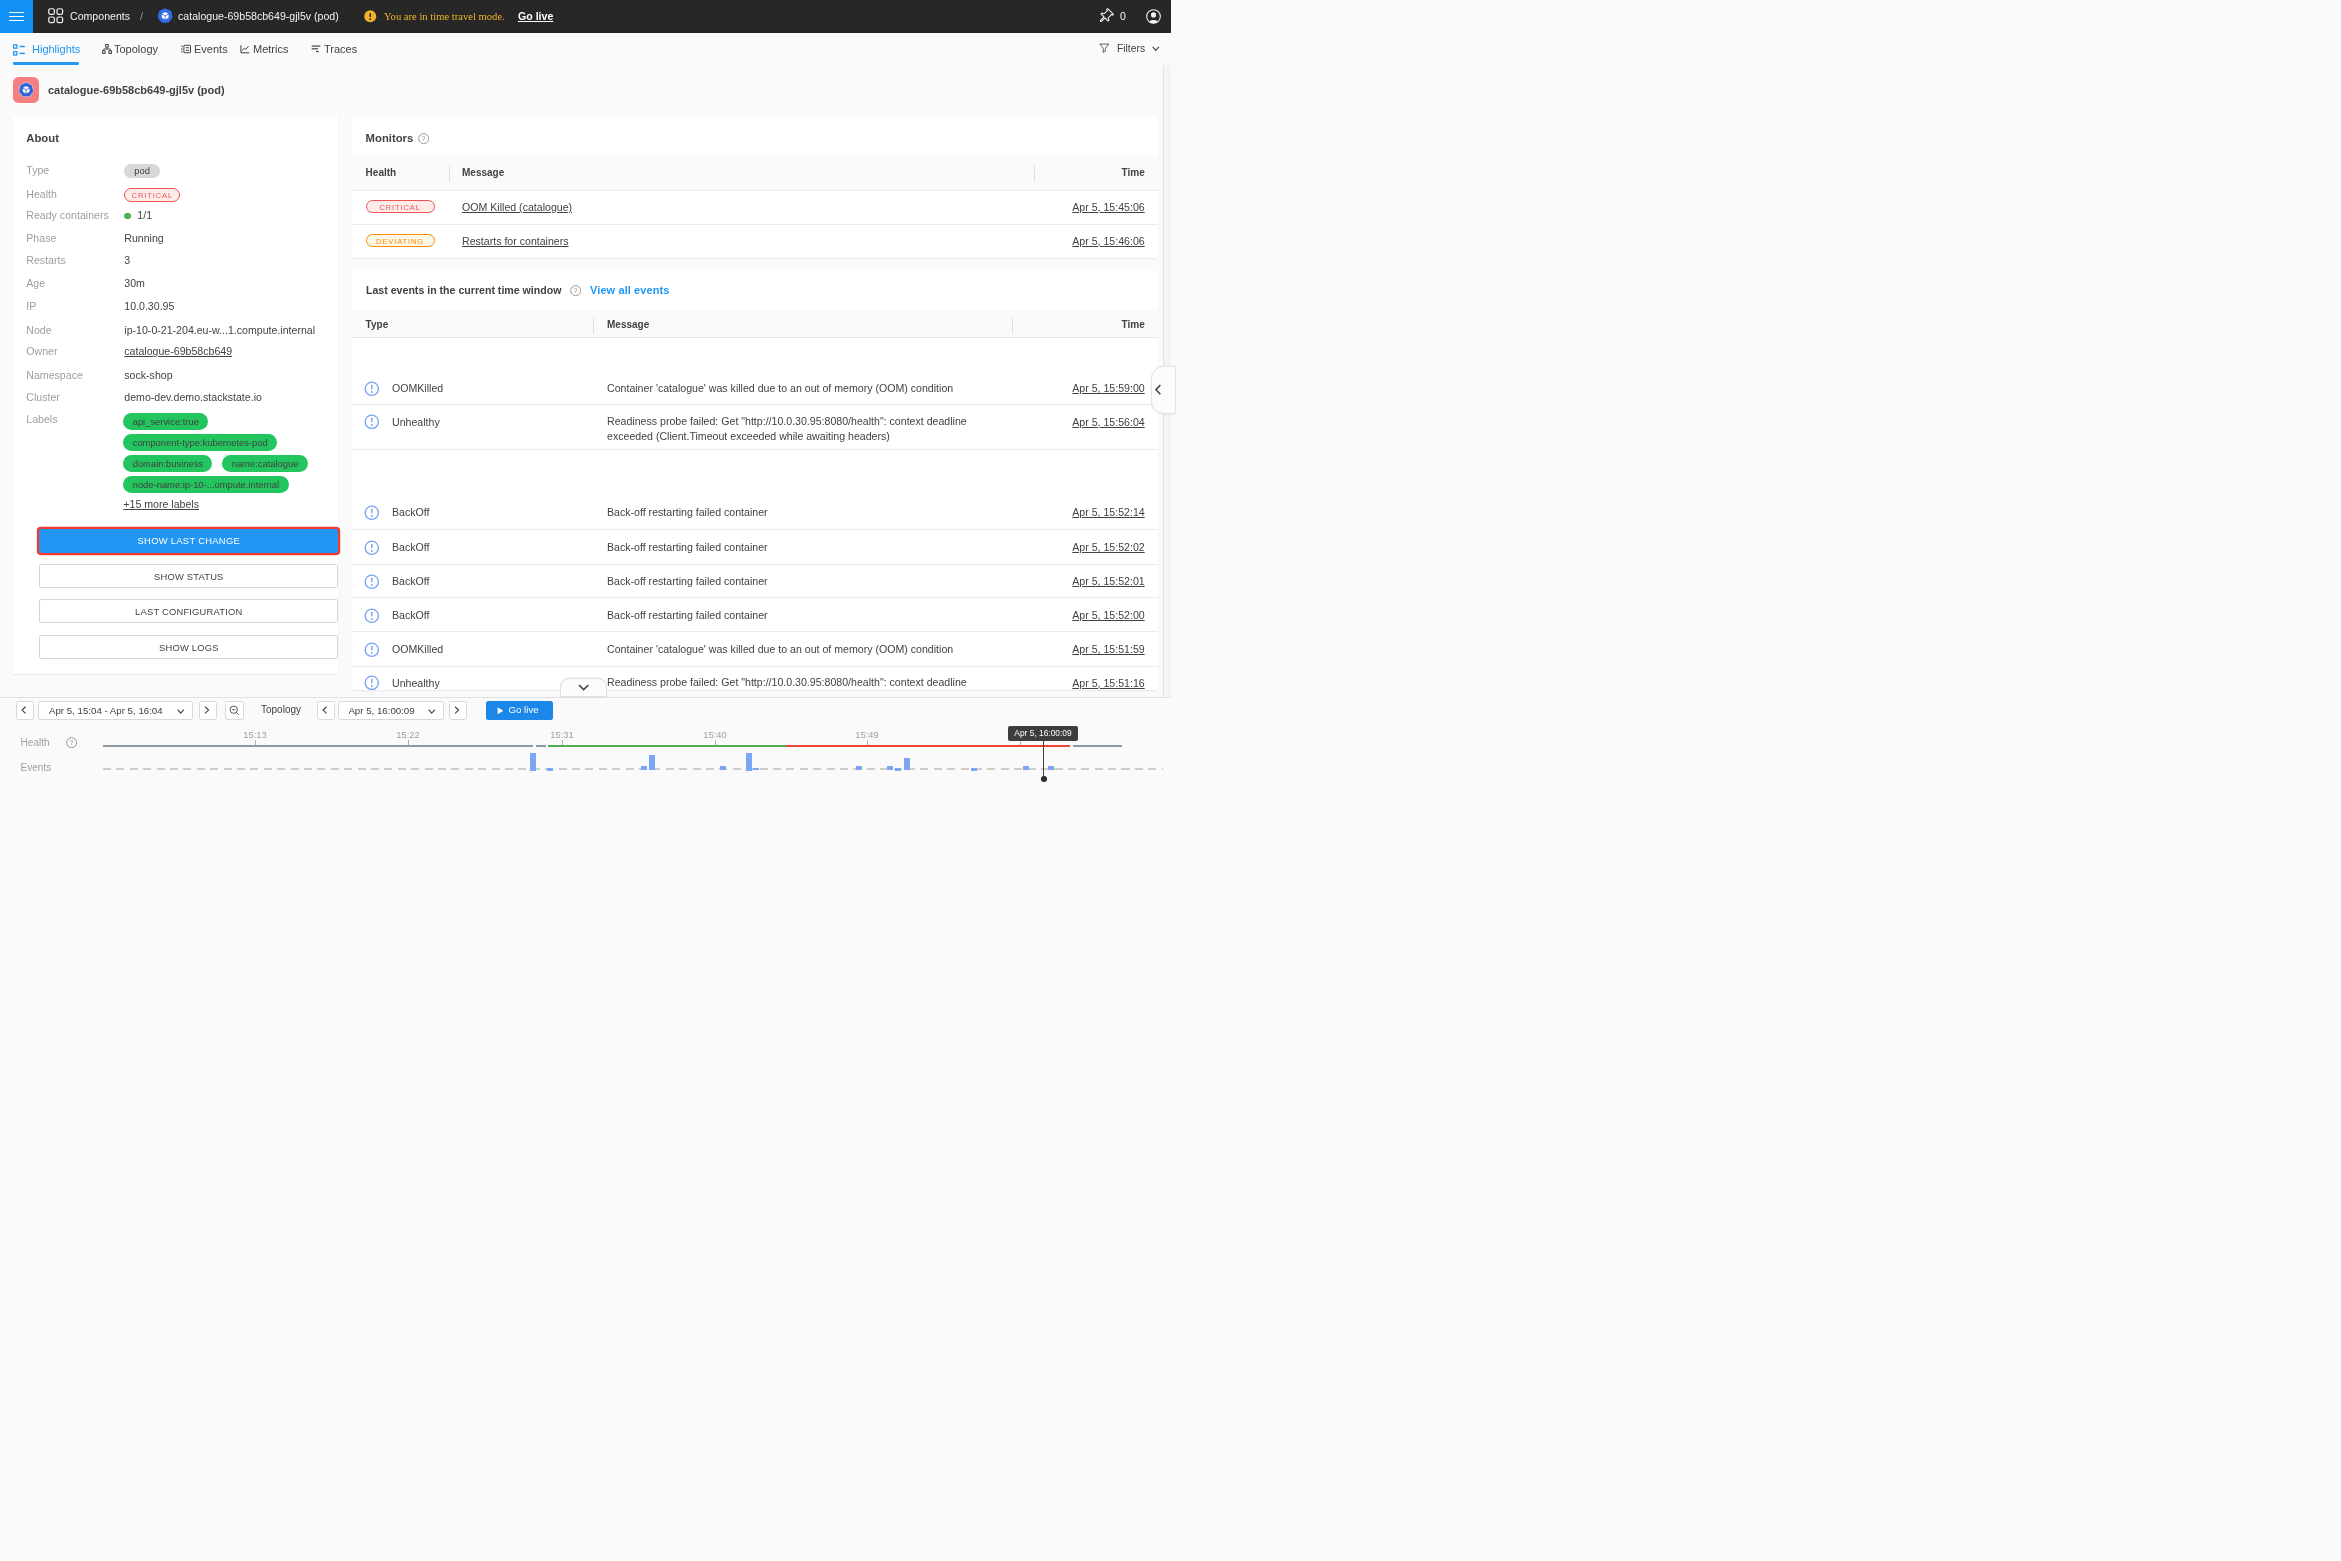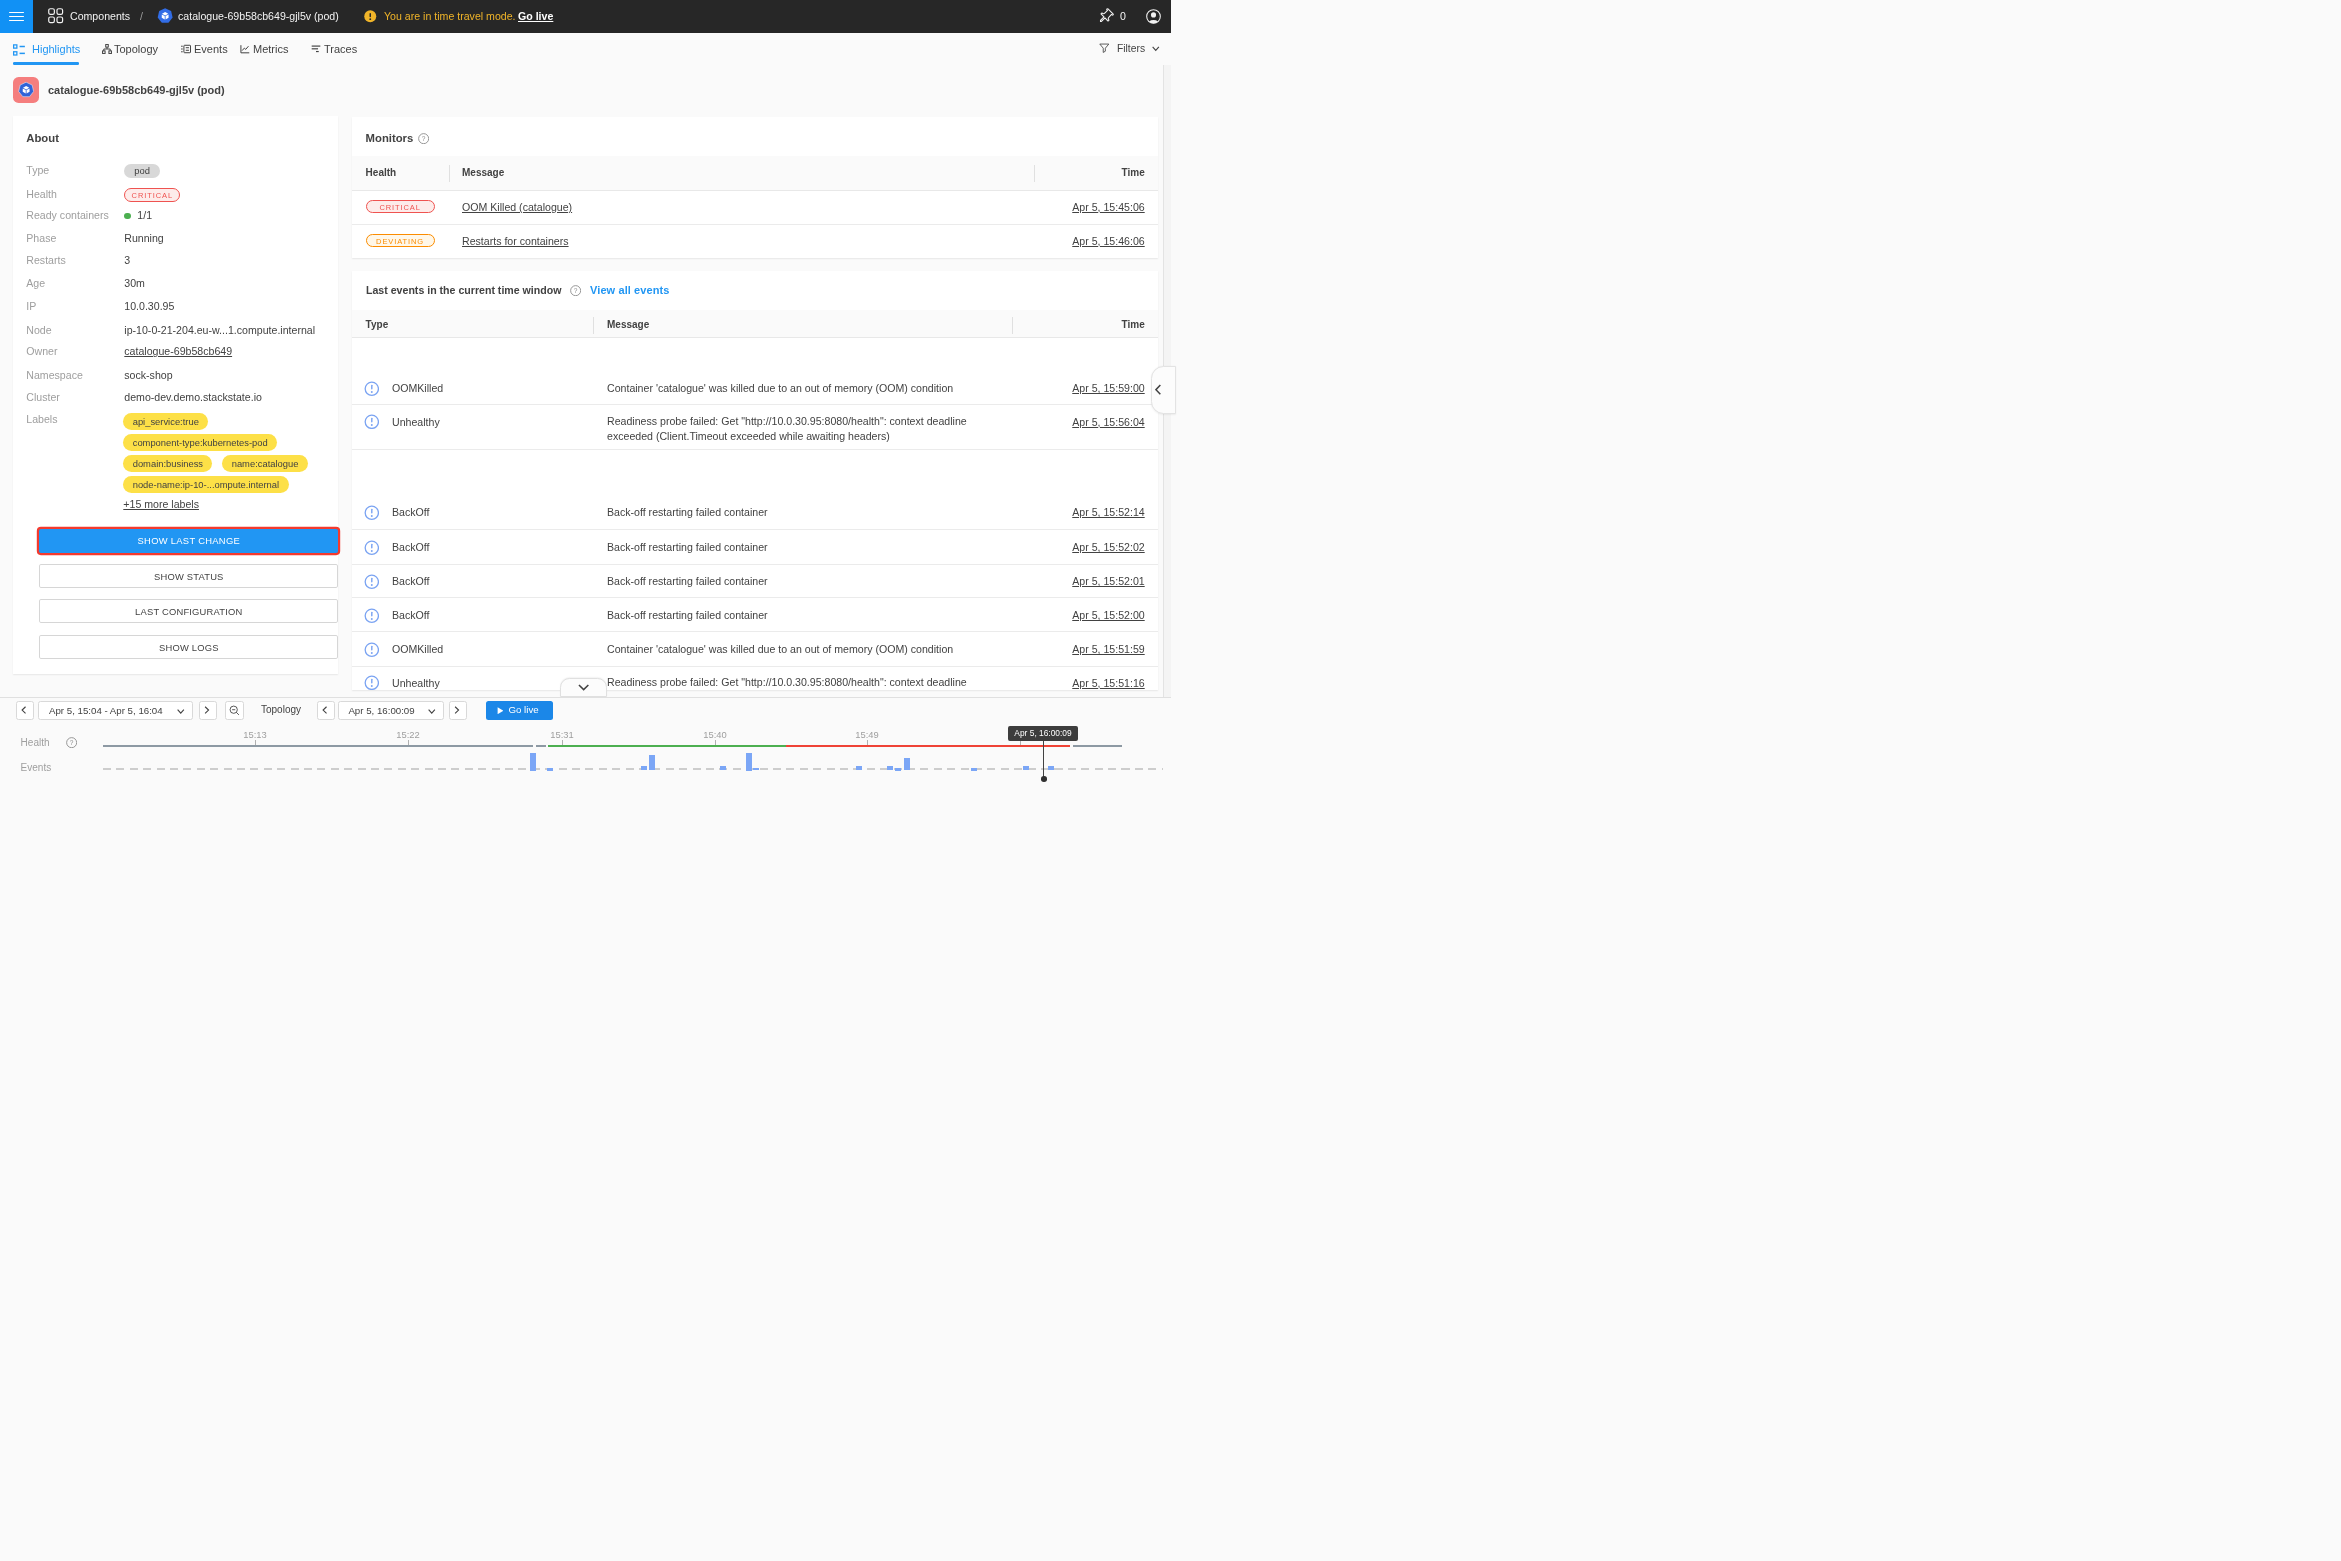--- a/index.html
+++ b/index.html
@@ -3,21 +3,21 @@
 <meta charset="utf-8">
 <style>
 * { margin:0; padding:0; box-sizing:border-box; }
 html,body { width:1171px; height:781px; overflow:hidden; font-family:"Liberation Sans", sans-serif; background:#fafafa; }
 .abs { position:absolute; }
 
 #topbar { position:absolute; left:0; top:0; width:1171px; height:33px; background:#272727; }
 #hamburger { position:absolute; left:0; top:0; width:33px; height:33px; background:#1191f5; }
 #hamburger div { position:absolute; left:8.8px; width:15px; height:1.4px; background:#fff; border-radius:0.6px; }
 .crumbtxt { position:absolute; top:0; height:33px; line-height:33px; color:#f2f2f2; font-size:10.6px; }
-#warn-txt { color:#f0b429; }
+#warn-txt { color:#f0b429;font-family:Liberation Serif, serif; }
 #golive-top { color:#fff; font-weight:bold; text-decoration:underline; }
 
 #tabbar { position:absolute; left:0; top:33px; width:1171px; height:33px; background:#fafafa; border-bottom:0.6px solid #e2e2e2; }
 .tab { position:absolute; top:0; height:32px; line-height:32px; font-size:11px; color:#424242; }
 .tab.active { color:#2196f3; }
 #tab-underline { position:absolute; left:13px; top:29px; width:66px; height:2.5px; background:#2196f3; border-radius:1.3px; }
 
 #content { position:absolute; left:0; top:65px; width:1171px; height:632px; background:#fafafa; }
 .card { position:absolute; background:#fff; box-shadow:0 0.6px 1.3px rgba(0,0,0,0.08); }
 .h1 { font-size:11.3px; font-weight:bold; color:#424242; }
@@ -32,21 +32,21 @@
 .rowline { position:absolute; border-bottom:0.6px solid #ebebeb; }
 .btn { position:absolute; left:26px; width:299px; height:24px; border:0.6px solid #d6d6d6; border-radius:1.9px; background:#fff; color:#424242; font-size:9.4px; text-align:center; line-height:23px; letter-spacing:0.2px; }
 
 #bottombar { position:absolute; left:0; top:697px; width:1171px; height:84px; background:#fafafa; border-top:0.6px solid #e0e0e0; }
 .cbtn { position:absolute; top:3.1px; height:18.5px; border:0.6px solid #d9d9d9; border-radius:2.5px; background:#fff; color:#424242; font-size:9.4px; }
 .tick { position:absolute; width:0.6px; height:5px; background:#b0b0b0; top:42px; }
 .ticklbl { position:absolute; top:31px; font-size:9.4px; color:#9e9e9e; transform:translateX(-50%); }
 .hseg { position:absolute; top:47px; height:1.6px; }
 .bar { position:absolute; background:#7ba6f6; width:5.6px; }
 .arow { position:absolute; left:13px; width:299px; height:13.8px; line-height:13.8px; }
-.lpill { position:absolute; height:17px; line-height:17px; border-radius:8.8px; background:#fde047; color:#424242; font-size:9.4px; padding:0 9.4px; }
+.lpill { position:absolute; height:17px; line-height:17px; border-radius:8.8px; background:#22c55e; color:#424242; font-size:9.4px; padding:0 9.4px; }
 .evrow { position:absolute; left:0; width:806px; border-bottom:0.6px solid #ebebeb; }
 .evlabel { position:absolute; left:40px; font-size:10.6px; color:#424242; }
 .evmsg { position:absolute; left:255px; font-size:10.6px; color:#424242; }
 .evtime { position:absolute; right:13.3px; font-size:10.6px; }
 </style>
 </head>
 <body>
 <div id="topbar">
   <div id="hamburger">
       <div style="top:12px"></div>

